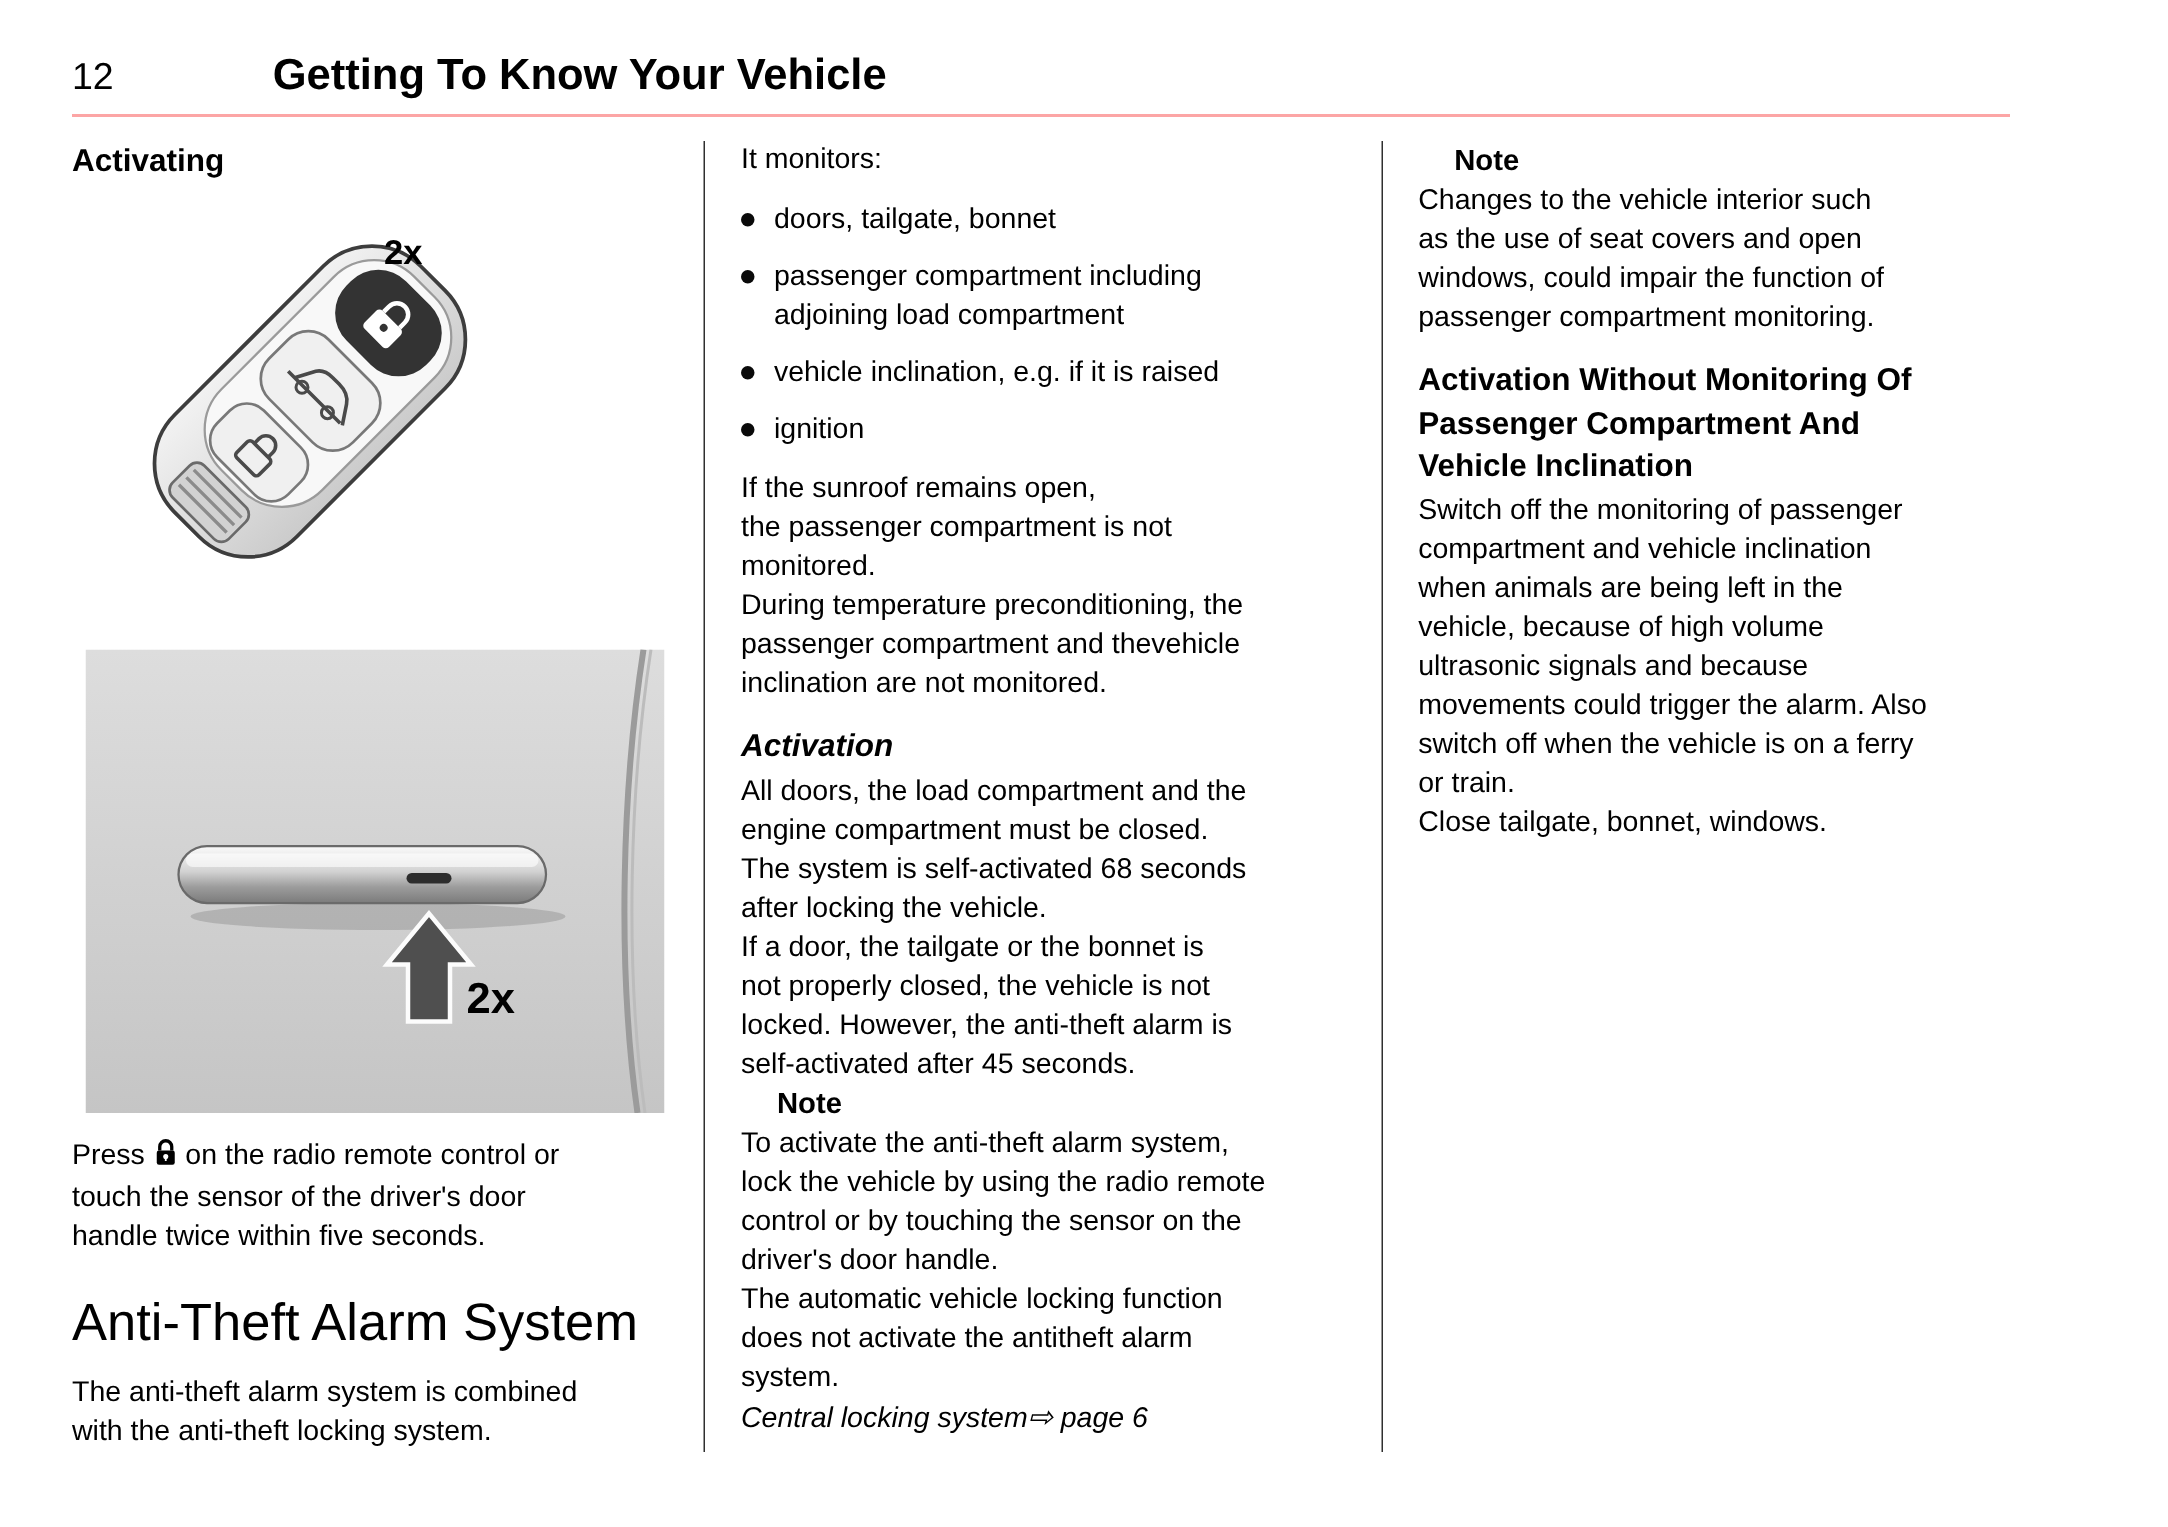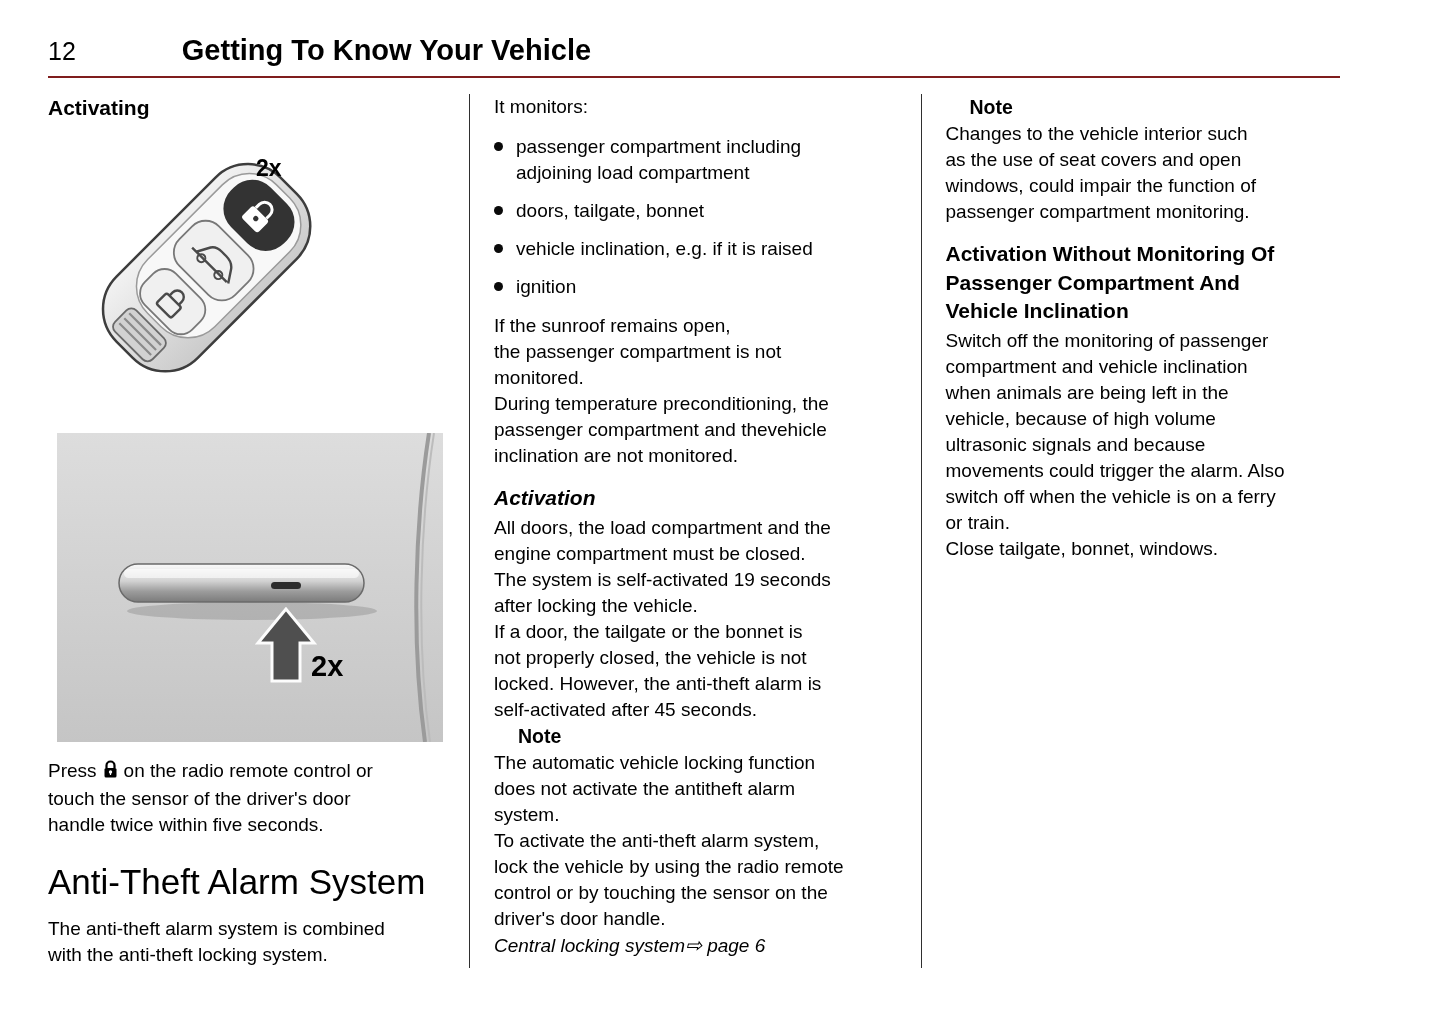--- a/index.html
+++ b/index.html
@@ -2,21 +2,21 @@
 <html><head>
 <meta charset="utf-8">
 <style>
   * { margin: 0; padding: 0; box-sizing: border-box; }
   html, body { width: 1445px; height: 1018px; background: #fff; overflow: hidden; }
   body { font-family: "Liberation Sans", sans-serif; color: #000; }
   .page { padding: 34px 0 0 48px; }
 
   
   .header { display: flex; align-items: baseline; width: 1292px;
-            border-bottom: 2px solid #7f1d1d; padding-bottom: 9px; }
+            border-bottom: 2px solid #fca5a5; padding-bottom: 9px; }
   .page-num { font-size: 25px; font-weight: 400; }
   .title { font-size: 29px; font-weight: bold; margin-left: 106px; }
 
   
   .columns { display: flex; margin-top: 16px; width: 1300px; align-items: stretch; }
   .col { font-size: 19px; line-height: 1.37; }
   .col1 { width: 397px; }
   .col2 { width: 404px; }
   .col3 { width: 404px; }
   .divider { width: 1px; background: #2f2f2f; margin: 0 24px; }
@@ -146,26 +146,26 @@
     </section>
 
     <div class="divider"></div>
 
     <section class="col col2">
       <p class="monitors-intro">It monitors:</p>
 
       <ul class="bullets">
         <li>
             <span class="dot"></span>
+            <span class="pre">doors, tailgate, bonnet</span>
+          </li>
+        <li>
+            <span class="dot"></span>
             <span class="pre">passenger compartment including
 adjoining load compartment</span>
-          </li>
-        <li>
-            <span class="dot"></span>
-            <span class="pre">doors, tailgate, bonnet</span>
           </li>
         <li>
             <span class="dot"></span>
             <span class="pre">vehicle inclination, e.g. if it is raised</span>
           </li>
         <li>
             <span class="dot"></span>
             <span class="pre">ignition</span>
           </li>
       </ul>
@@ -173,35 +173,35 @@
       <p class="pre">If the sunroof remains open,
 the passenger compartment is not
 monitored.</p>
       <p class="pre">During temperature preconditioning, the
 passenger compartment and thevehicle
 inclination are not monitored.</p>
 
       <h2 class="h-small h-activation">Activation</h2>
       <p class="pre">All doors, the load compartment and the
 engine compartment must be closed.</p>
-      <p class="pre">The system is self-activated 19 seconds
+      <p class="pre">The system is self-activated 68 seconds
 after locking the vehicle.</p>
       <p class="pre">If a door, the tailgate or the bonnet is
 not properly closed, the vehicle is not
 locked. However, the anti-theft alarm is
 self-activated after 45 seconds.</p>
 
       <p class="h-note">Note</p>
-      <p class="pre">The automatic vehicle locking function
-does not activate the antitheft alarm
-system.</p>
       <p class="pre">To activate the anti-theft alarm system,
 lock the vehicle by using the radio remote
 control or by touching the sensor on the
 driver's door handle.</p>
+      <p class="pre">The automatic vehicle locking function
+does not activate the antitheft alarm
+system.</p>
 
       <p class="crossref"><span>Central locking system</span><span class="crossref-arrow">⇨</span> <span>page 6</span></p>
     </section>
 
     <div class="divider"></div>
 
     <section class="col col3">
       <p class="h-note">Note</p>
       <p class="pre">Changes to the vehicle interior such
 as the use of seat covers and open

